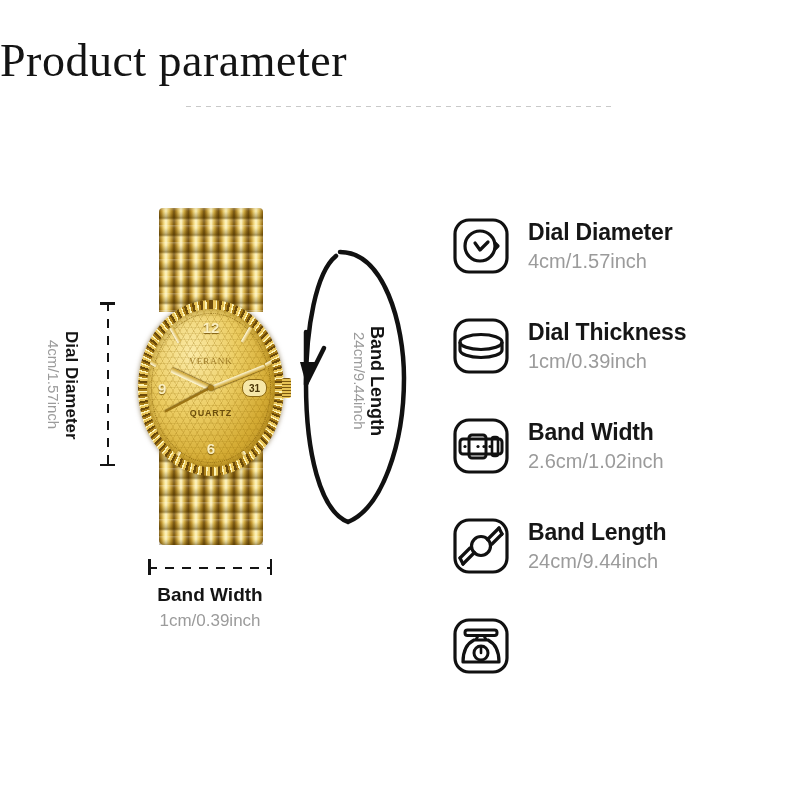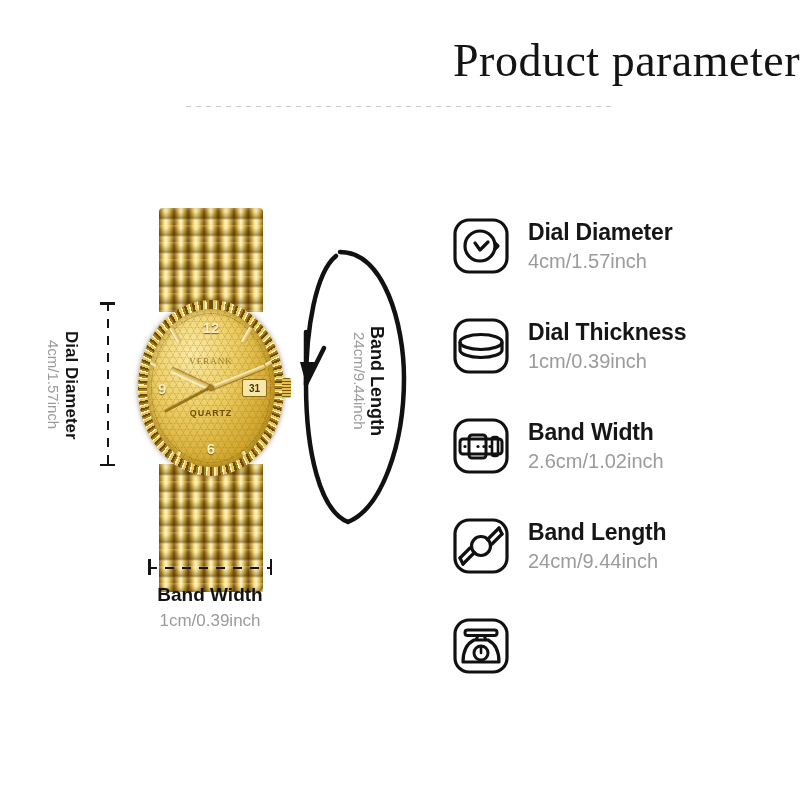--- a/index.html
+++ b/index.html
@@ -9,38 +9,38 @@
     background:#ffffff;
     font-family:"Liberation Sans", sans-serif;
     overflow:hidden;
     position:relative;
   }
   #page{position:absolute;inset:0;}
 
   
   .page-title{
     position:absolute;left:0;right:0;top:34px;
-    text-align:right;
+    text-align:left;
     font-family:"Liberation Serif", serif;
     font-size:46px;
     font-weight:400;
     color:#141414;
     letter-spacing:.5px;
   }
   .divider{
     position:absolute;left:186px;top:106px;width:430px;height:1px;
     background-image:linear-gradient(to right,#c9c9c9 0 5px,rgba(0,0,0,0) 5px 10px);
     background-size:10px 1px;
     background-repeat:repeat-x;
   }
 
   
   .diagram{position:absolute;left:0;top:150px;width:440px;height:520px;}
 
-  .watch-wrap{position:absolute;left:138px;top:58px;width:146px;height:384px;text-decoration:underline;}
+  .watch-wrap{position:absolute;left:138px;top:58px;width:146px;height:337px;text-decoration:underline;}
 
   
   .band{
     position:absolute;left:50%;transform:translateX(-50%);
     width:104px;
     background:
       repeating-linear-gradient(to right,
         #7d5a10 0px,#b8891c 2px,#f5da7c 5px,#fdf4bd 7px,#e8c659 10px,#a87c18 13px,#6e4d0c 15px,
         #a87c18 17px,#f0d070 20px,#fdf6c8 22px,#d9b23f 25px,#8a6312 28px,#6b4a0b 30px);
     box-shadow:inset 0 0 4px rgba(90,60,0,.35);
@@ -103,21 +103,21 @@
   .hand-h{width:44px;height:5px;margin-top:-2.5px;transform:rotate(205deg);}
   .hand-m{width:58px;height:4px;margin-top:-2px;transform:rotate(338deg);}
   .hand-s{width:52px;height:1.5px;margin-top:-.75px;transform:rotate(152deg);background:#9c7414;}
   .pivot{
     position:absolute;left:50%;top:50%;width:6px;height:6px;margin:-3px 0 0 -3px;
     border-radius:50%;background:#a87e18;box-shadow:0 0 2px rgba(60,40,0,.8);
   }
   .date-window{
     position:absolute;right:8px;top:50%;transform:translateY(-50%);
     width:23px;height:16px;background:#f6e7a8;border:1px solid #8e6a12;
-    border-radius:2px;color:#4a3607;font-size:10px;font-weight:700;
+    border-radius:8px;color:#4a3607;font-size:10px;font-weight:700;
     display:flex;align-items:center;justify-content:center;
     font-family:"Liberation Sans",sans-serif;
   }
   .brand{
     position:absolute;left:50%;top:30%;transform:translateX(-50%);
     font-family:"Liberation Serif",serif;font-size:9px;color:#8a6512;
     letter-spacing:1px;white-space:nowrap;opacity:.85;
   }
   .quartz{
     position:absolute;left:50%;bottom:31%;transform:translateX(-50%);

